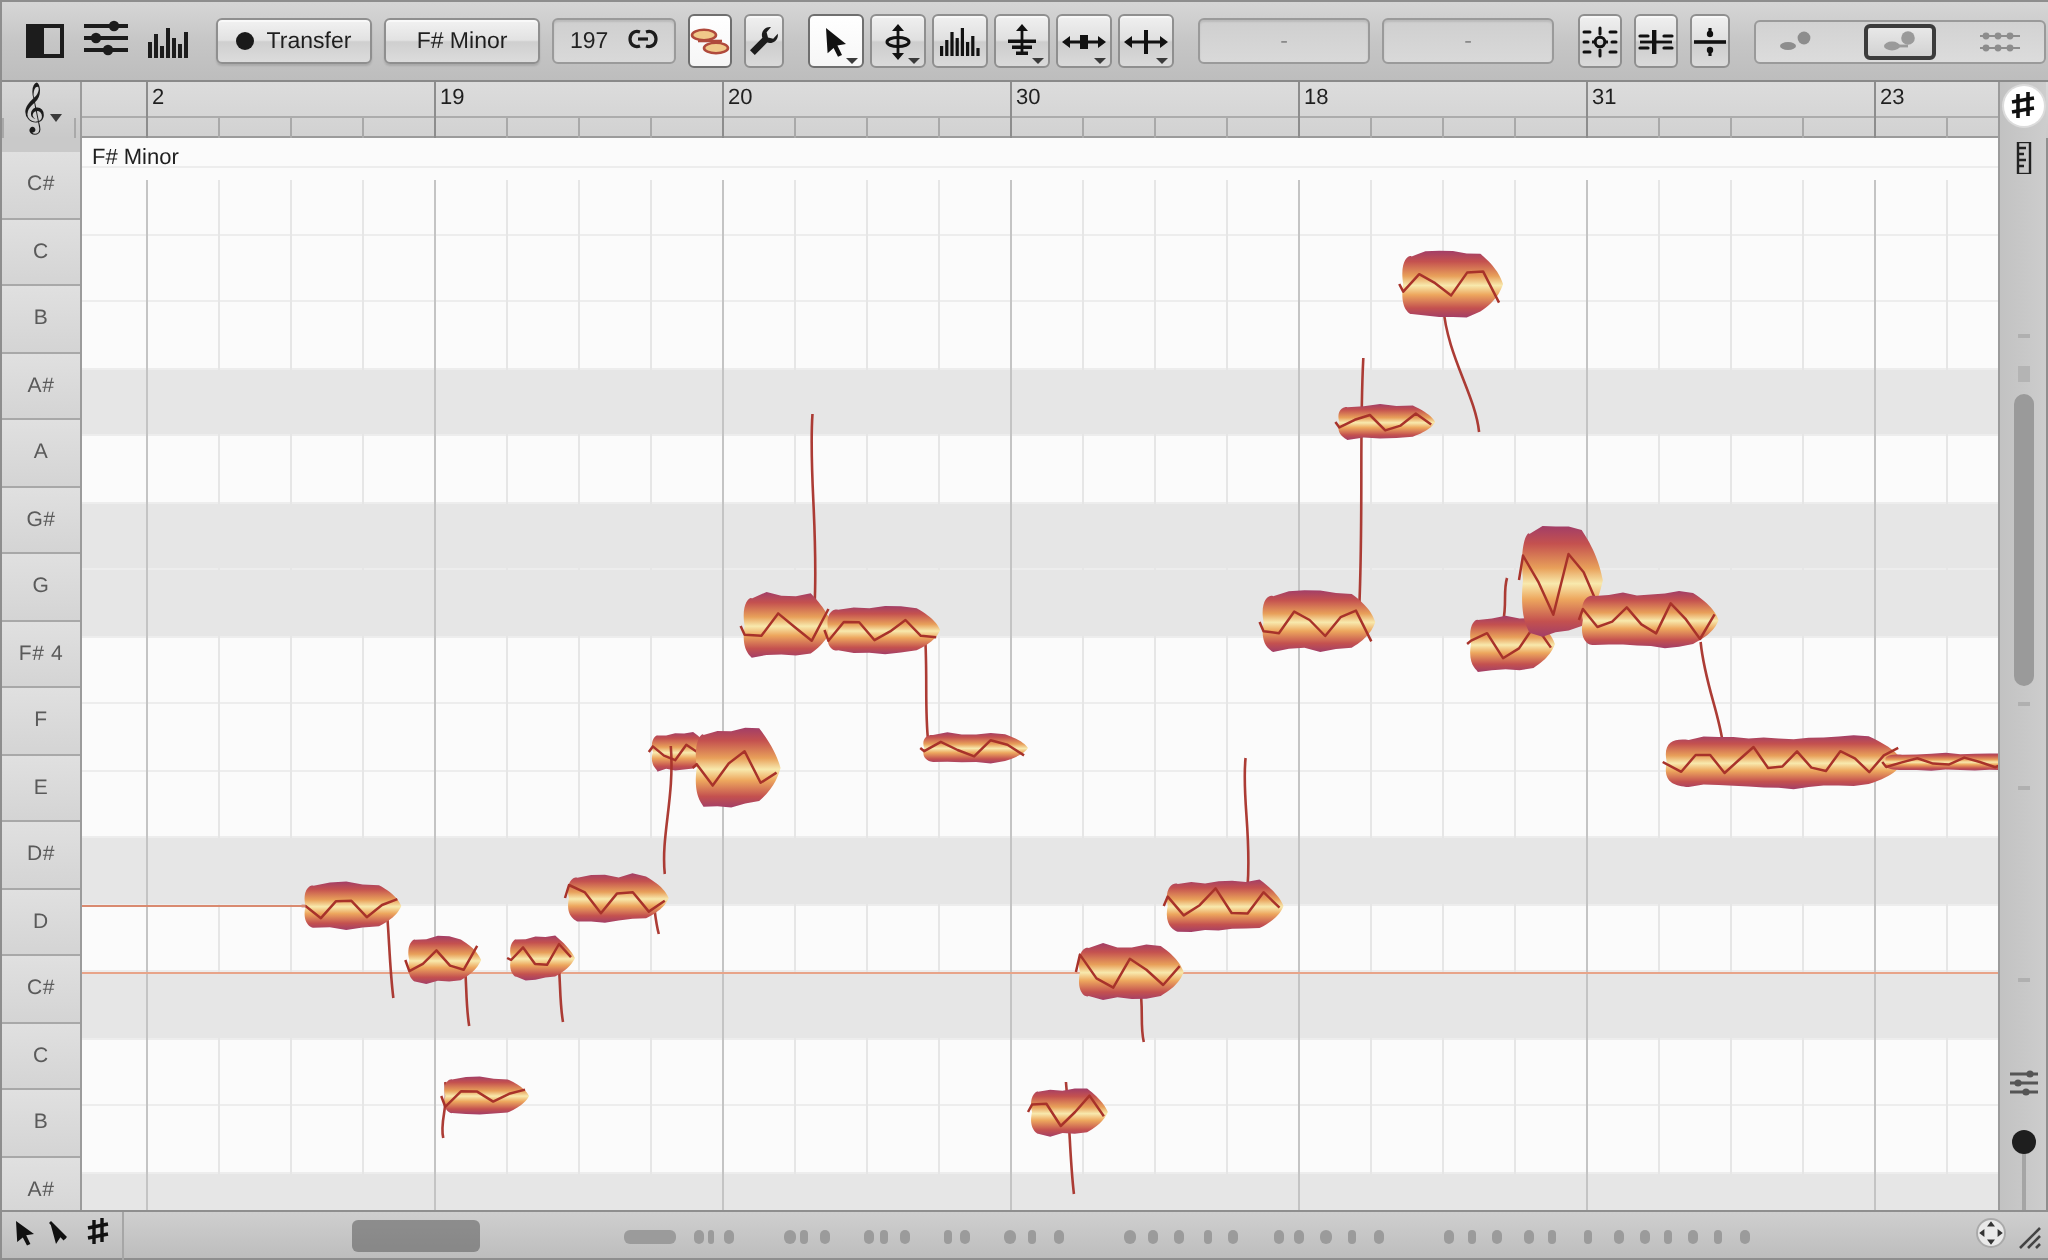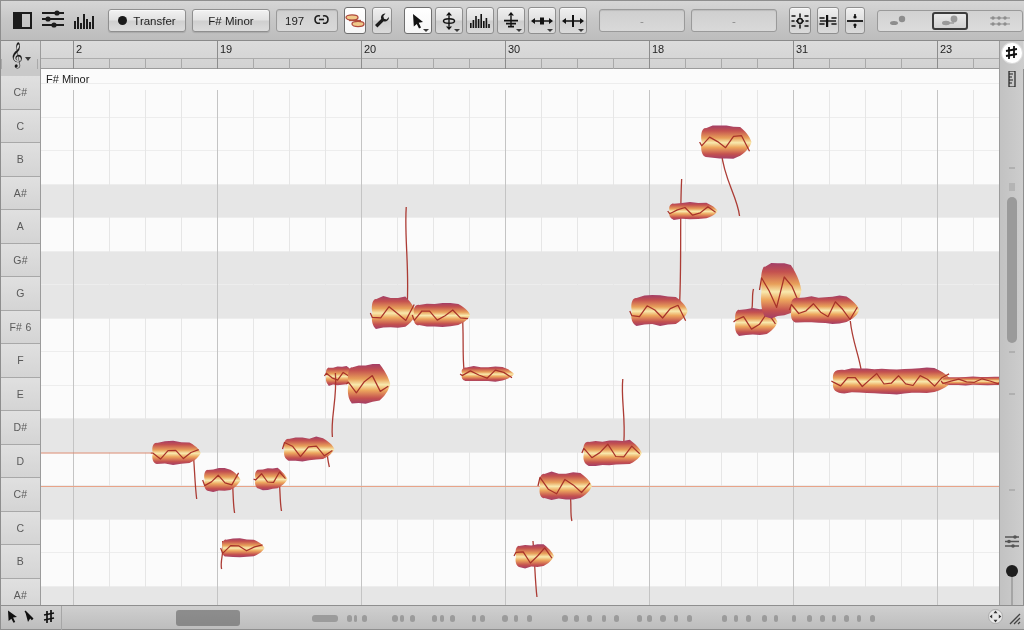--- a/index.html
+++ b/index.html
@@ -402,21 +402,21 @@
   </div>
 
   <div class="keys" id="keys">
       <div class="key" style="top: 7px; height: 33.5px;">C#</div>
       <div class="key" style="top: 40.5px; height: 33.5px;">C</div>
       <div class="key" style="top: 74px; height: 33.5px;">B</div>
       <div class="key" style="top: 107.5px; height: 33.5px;">A#</div>
       <div class="key" style="top: 141px; height: 33.5px;">A</div>
       <div class="key" style="top: 174.5px; height: 33.5px;">G#</div>
       <div class="key" style="top: 208px; height: 33.5px;">G</div>
-      <div class="key" style="top: 241.5px; height: 33.5px;">F# 6</div>
+      <div class="key" style="top: 241.5px; height: 33.5px;">F# 4</div>
       <div class="key" style="top: 275px; height: 33.5px;">F</div>
       <div class="key" style="top: 308.5px; height: 33.5px;">E</div>
       <div class="key" style="top: 342px; height: 33.5px;">D#</div>
       <div class="key" style="top: 375.5px; height: 33.5px;">D</div>
       <div class="key" style="top: 409px; height: 33.5px;">C#</div>
       <div class="key" style="top: 442.5px; height: 33.5px;">C</div>
       <div class="key" style="top: 476px; height: 33.5px;">B</div>
       <div class="key" style="top: 509.5px; height: 33.5px;">A#</div>
     </div>
 

